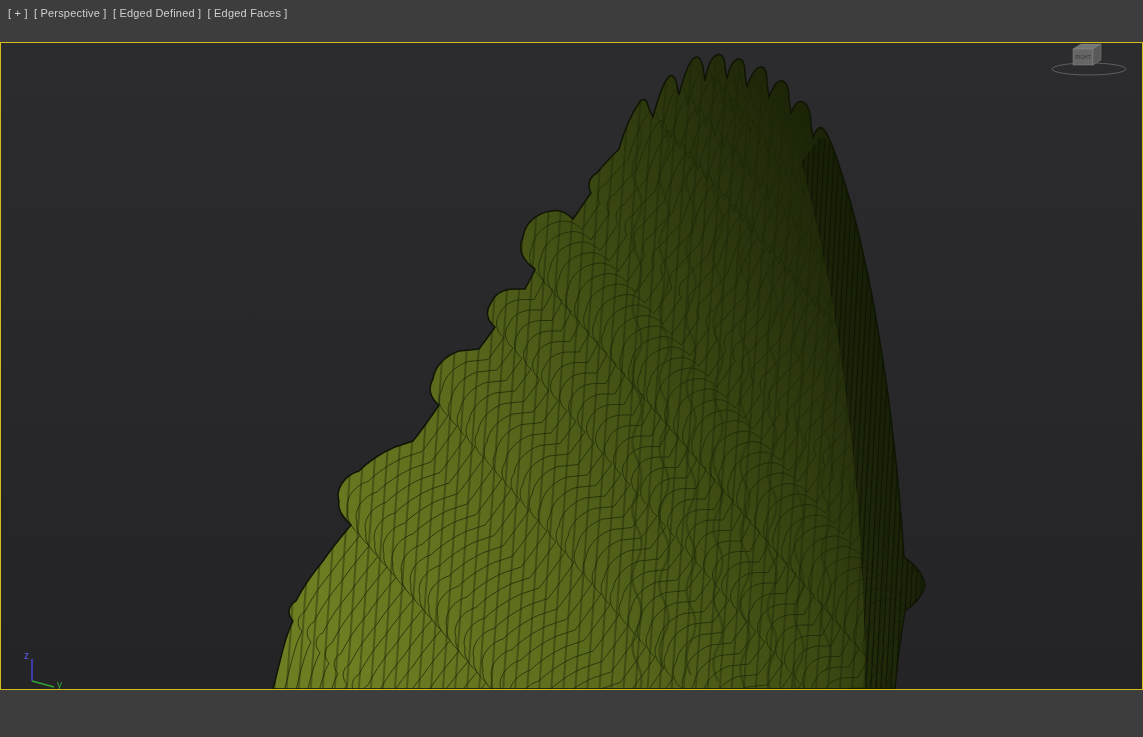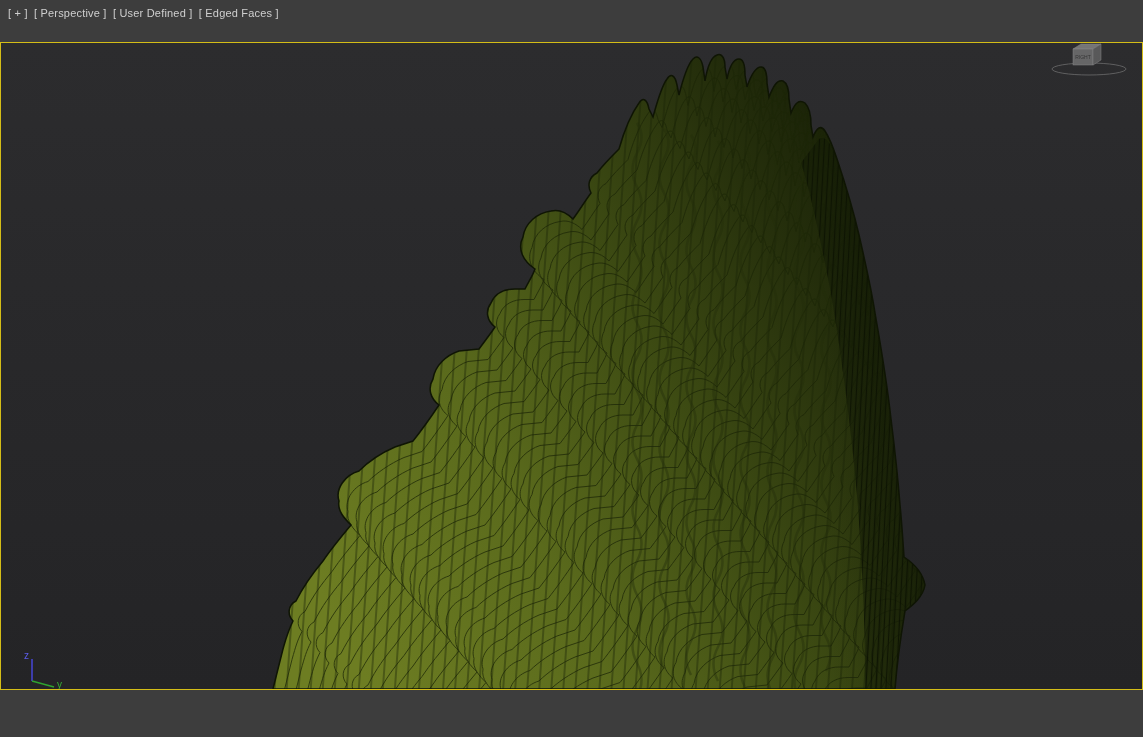--- a/index.html
+++ b/index.html
@@ -27,21 +27,21 @@
 </style>
 </head>
 <body>
 
 <div class="app">
 
   <div class="top-strip">
     <div class="viewport-label">
       <span class="vl-seg">[ + ]</span>
       <span class="vl-seg">[ Perspective ]</span>
-      <span class="vl-seg">[ User Defined ]</span>
+      <span class="vl-seg">[ Edged Defined ]</span>
       <span class="vl-seg">[ Edged Faces ]</span>
     </div>
   </div>
 
   <div class="viewport">
     <svg width="1141" height="646" viewBox="0 0 1141 646">
       <defs>
         <path id="sil" d="M272,646
           L282,606 C286,592 287,588 292,578 C286,572 287,562 295,558
           C303,542 312,530 322,518 C330,506 340,494 350,482

